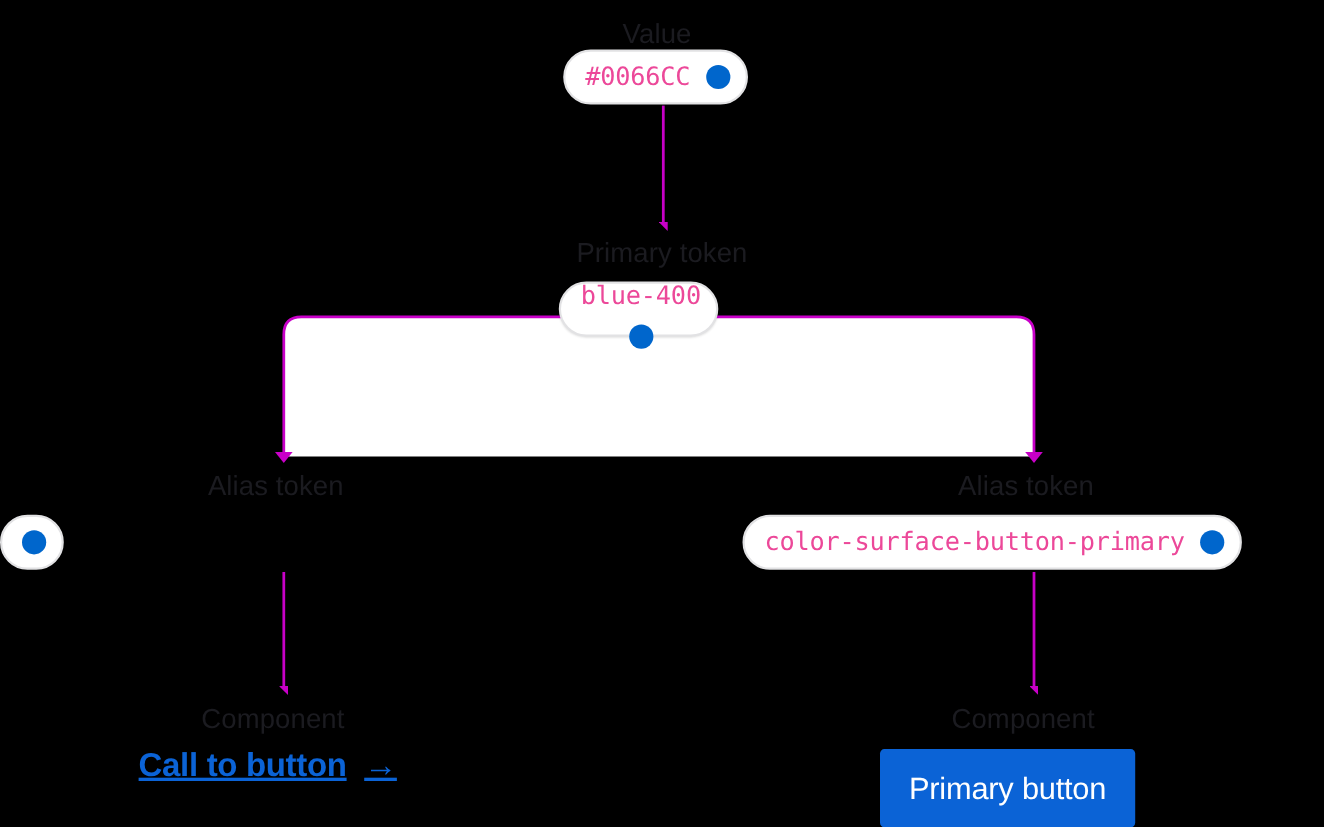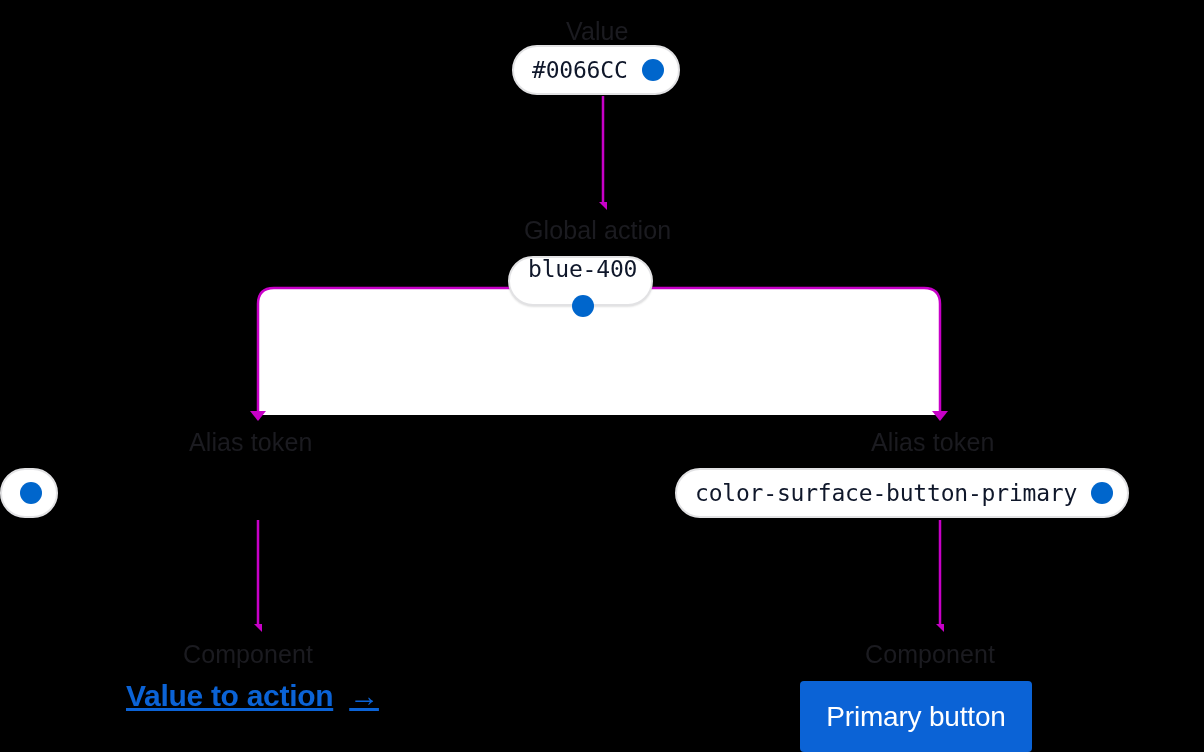--- a/index.html
+++ b/index.html
@@ -52,21 +52,21 @@
     border: 2px solid #e2e2e4;
     border-radius: 999px;
     box-sizing: border-box;
     padding: 0 14px 0 18px;
     height: 50px;
     box-shadow: 0 1px 2px rgba(0,0,0,0.12);
   }
   .pill .pill-text {
     font-family: "DejaVu Sans Mono", "Liberation Mono", monospace;
     font-size: 23px;
-    color: #0f172a;
+    color: #ec4899;
     line-height: 1;
     white-space: nowrap;
     letter-spacing: -0.2px;
   }
   .swatch {
     width: 22px;
     height: 22px;
     border-radius: 50%;
     flex: 0 0 auto;
   }
@@ -142,21 +142,21 @@
     <polygon points="250,411 266,411 258,421" fill="#c800c8"></polygon>
     <polygon points="932,411 948,411 940,421" fill="#c800c8"></polygon>
 
     <line x1="258" y1="520" x2="258" y2="625" stroke="#c800c8" stroke-width="2.5" marker-end="url(#arrowhead)"></line>
 
     <line x1="940" y1="520" x2="940" y2="625" stroke="#c800c8" stroke-width="2.5" marker-end="url(#arrowhead)"></line>
   </svg>
 
   <div class="stage-label" style="left:566px; top:6px;margin-top:13px;">Value</div>
 
-  <div class="stage-label" style="left:524px; top:218px;">Global action</div>
+  <div class="stage-label" style="left:524px; top:218px;">Primary token</div>
 
   <div class="stage-label" style="left:189px; top:430px;">Alias token</div>
 
   <div class="stage-label" style="left:871px; top:430px;">Alias token</div>
 
   <div class="stage-label" style="left:183px; top:642px;">Component</div>
 
   <div class="stage-label" style="left:865px; top:642px;">Component</div>
 
   <div class="pill" id="pill-value">
@@ -172,19 +172,19 @@
   <div class="pill" id="pill-alias-left">
     <span class="swatch" style="background:#0066CC;"></span>
   </div>
 
   <div class="pill" id="pill-alias-right">
     <span class="pill-text">color-surface-button-primary</span>
     <span class="swatch" style="background:#0066CC;"></span>
   </div>
 
   <a class="cta" href="#">
-    <span>Value to action</span>
+    <span>Call to button</span>
     <span class="cta-arrow">→</span>
   </a>
 
   <button class="primary-button">Primary button</button>
 
 </div>
 
 </body></html>

